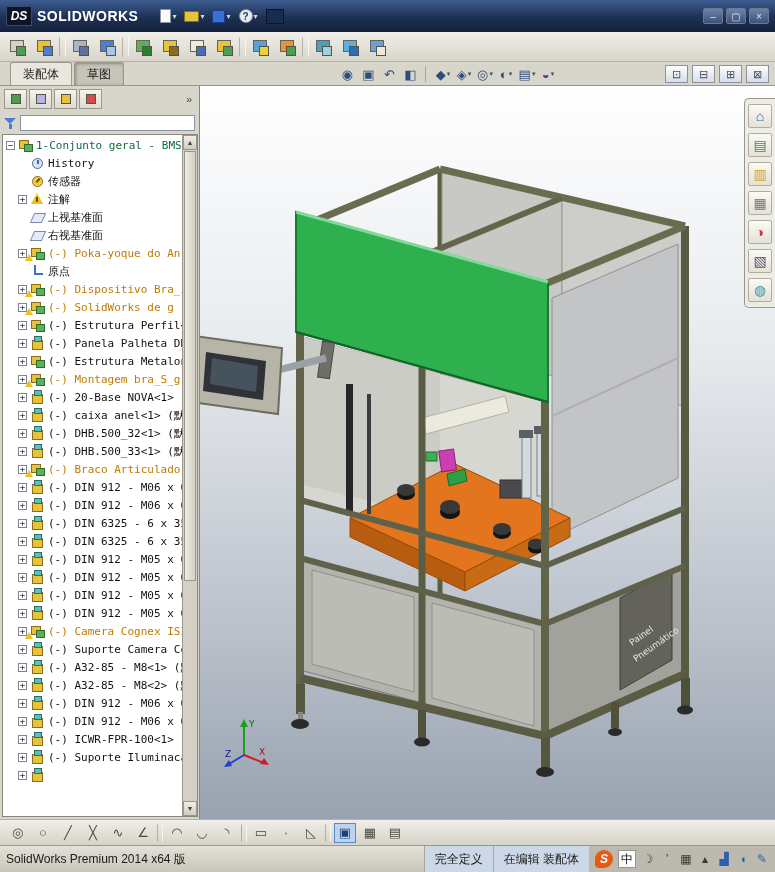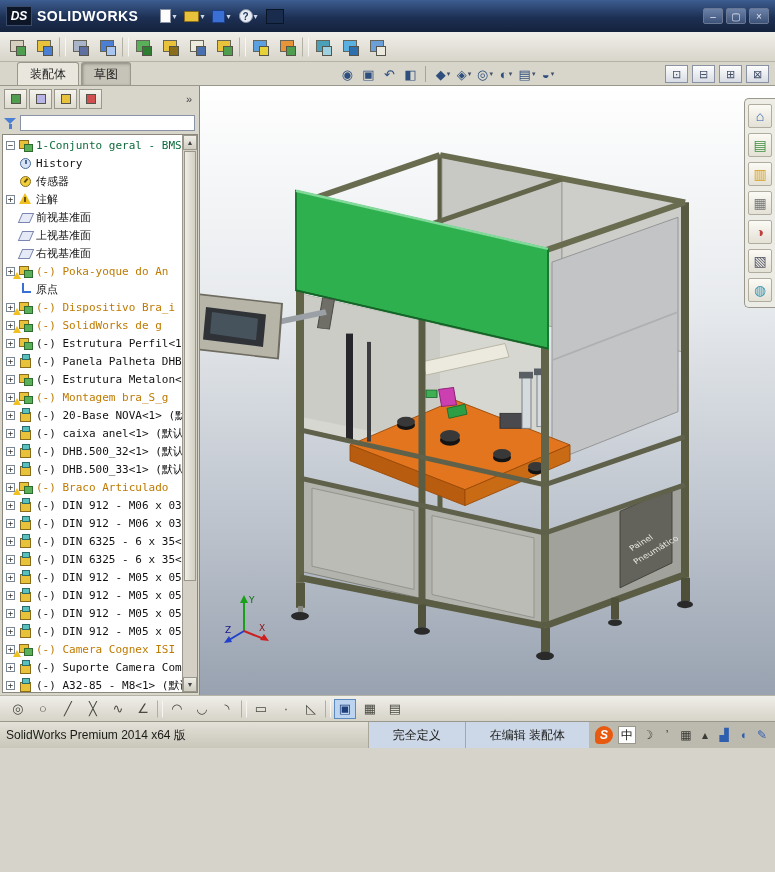--- a/index.html
+++ b/index.html
@@ -1,17 +1,17 @@
 <!DOCTYPE html>
 <html><head>
 <meta charset="utf-8">
 <style>
   *{box-sizing:border-box;margin:0;padding:0}
   html,body{width:775px;height:872px;overflow:hidden;font-family:"Liberation Sans",sans-serif;background:#d6d3ca}
-  .app{width:775px;height:748px;display:flex;flex-direction:column;position:relative}
+  .app{width:775px;height:872px;display:flex;flex-direction:column;position:relative}
 
   
   .titlebar{height:32px;background:linear-gradient(#3d5d90,#1d3054 55%,#14223c);display:flex;align-items:center;color:#fff;padding:0 6px;flex:none}
   .logo{display:flex;align-items:center;gap:5px;margin-right:10px}
   .logo-ds{width:26px;height:20px;background:#0d1626;border:1px solid #3a4a6a;display:flex;align-items:center;justify-content:center;font-size:12px;font-weight:bold;font-style:italic}
   .logo-text{font-size:14px;font-weight:bold;letter-spacing:.5px}
   .menubar{display:flex}
   .menu-item{padding:4px 7px;font-size:12px;white-space:nowrap}
   .tb-tools{display:flex;align-items:center;gap:4px;margin-left:10px}
   .tb-btn{height:24px;display:flex;align-items:center;gap:1px;padding:0 2px}
@@ -33,21 +33,21 @@
   .s1{--c1:#d8d0be;--c2:#4f9e4f}.s2{--c1:#e8c23a;--c2:#4a7fd4}.s3{--c1:#aab4c8;--c2:#5f6f9f}
   .s4{--c1:#4a7fd4;--c2:#a8c4f0}.s5{--c1:#ece9dd;--c2:#4a6fae}.s7{--c1:#59b059;--c2:#2e7d32}
   .s8{--c1:#e8c23a;--c2:#8a6d1a}.s9{--c1:#5aa0e0;--c2:#e8d23a}.s10{--c1:#e8c23a;--c2:#4f9e4f}
   .s12{--c1:#e8953a;--c2:#4f9e4f}.s14{--c1:#5ab0e0;--c2:#2e6fae}.s15{--c1:#49a0b8;--c2:#9fd0e0}
   .s16{--c1:#6a9fd8;--c2:#eceadf}
   .t2i.sept{width:7px;height:20px;border-left:1px solid #b3b0a4;border-right:1px solid #f7f6f0;align-self:center}
   .t2i.sept::before,.t2i.sept::after{content:none}
 
   
   .tabrow{height:24px;background:#d8d5ca;border-bottom:1px solid #9a978c;position:relative;display:flex;align-items:flex-end;flex:none}
-  .tabs{display:flex;margin-left:17px}
+  .tabs{display:flex;margin-left:10px}
   .tab{padding:3px 12px 2px;font-size:12px;border:1px solid #9a978c;border-bottom:none;margin-right:2px;background:#e9e7dd;border-radius:3px 3px 0 0;color:#222}
   .tab.tab-pressed{background:#c6c3b8;box-shadow:inset 1px 1px 3px rgba(0,0,0,.3)}
   .vp-toolbar{position:absolute;left:338px;top:2px;display:flex;align-items:center;gap:1px}
   .vpi{min-width:20px;height:20px;display:flex;align-items:center;justify-content:center;color:#2e4f7e;font-size:13px}
   .vpi .crt{font-size:7px;margin-left:1px;color:#44506a}
   .vpi.sepv{min-width:4px;width:4px;height:16px;border-left:1px solid #9aa4b4;margin:0 3px}
   .mdi{position:absolute;right:6px;top:3px;display:flex;gap:4px}
   .mdi-btn{width:23px;height:18px;border:1px solid #8a93a6;background:linear-gradient(#fdfdfd,#d8dce4);font-size:11px;display:flex;align-items:center;justify-content:center;color:#44506a}
 
   
@@ -59,21 +59,21 @@
   .pm1 .pmini{background:#4f9e4f}.pm2 .pmini{background:#b8b4e8}.pm3 .pmini{background:#e8c23a}.pm4 .pmini{background:#d05050}
   .chev{margin-left:auto;font-size:11px;color:#444;padding-right:3px}
   .filter-row{height:22px;display:flex;align-items:center;padding:0 4px;gap:4px;flex:none}
   .funnel{display:flex;flex-direction:column;align-items:center}
   .f-tri{display:block;width:0;height:0;border-left:6px solid transparent;border-right:6px solid transparent;border-top:6px solid #4a7fd4}
   .f-stem{display:block;width:3px;height:5px;background:#4a7fd4}
   .filter-input{flex:1;height:16px;border:1px solid #8a93a6;background:#fff;font-size:10px}
   .tree-box{flex:1;display:flex;min-height:0;margin:0 1px 2px 2px;border:1px solid #8a877c;background:#fff}
   .tree-rows{flex:1;overflow:hidden;font-family:"DejaVu Sans Mono",monospace;font-size:11px;padding-top:1px}
   .trow{height:18px;display:flex;align-items:center;gap:3px;padding-left:3px;white-space:nowrap}
-  .trow:not(.root){padding-left:3px}
+  .trow:not(.root){padding-left:15px}
   .trow .lbl{flex:1;overflow:hidden;color:#111}
   .trow.root .lbl{color:#0f6b3c}
   .trow.warn .lbl{color:#bf7a00}
   .exp{width:9px;height:9px;border:1px solid #7a8694;background:#fff;font-size:9px;line-height:7px;text-align:center;color:#333;flex:none}
   .exp.none{visibility:hidden}
   .exp.plus::before{content:"+"}
   .exp.minus::before{content:"−"}
   .icwrap{position:relative;width:15px;height:14px;flex:none}
   .ic{position:absolute;inset:0}
   .ic::before,.ic::after{content:"";position:absolute}
@@ -108,21 +108,21 @@
   
   .sketchbar{height:26px;background:linear-gradient(#efeee8,#d6d3c8);border-top:1px solid #b5b2a6;display:flex;align-items:center;padding:0 7px;gap:3px;flex:none}
   .ski{width:22px;height:20px;display:flex;align-items:center;justify-content:center;color:#4a4a42;font-size:13px;border:1px solid transparent}
   .ski.active{background:#bcd4f0;border-color:#5a8ac0;color:#1d3f7a}
   .ski.seps{width:6px;height:18px;border-left:1px solid #b0ada2;border-right:1px solid #f6f5ef}
 
   
   .statusbar{height:27px;background:linear-gradient(#e3e1d8,#c9c6ba);border-top:1px solid #9a978c;display:flex;align-items:center;font-size:12px;padding-left:6px;flex:none;color:#1a1a16}
   .sb-left{margin-right:auto;white-space:nowrap}
   .sb-segs{display:flex;height:100%}
-  .sb-seg{padding:0 24px;border-left:1px solid #aaa79a;background:#ccd7e8;display:flex;align-items:center;white-space:nowrap}
+  .sb-seg{padding:0 10px;border-left:1px solid #aaa79a;background:#ccd7e8;display:flex;align-items:center;white-space:nowrap}
   .tray{display:flex;align-items:center;gap:5px;padding:0 6px;background:#bcb9ae;height:100%}
   .tray-i{display:flex;align-items:center;justify-content:center}
   .tr-sogou{width:18px;height:18px;border-radius:50% 50% 50% 4px;background:#e85a10;color:#fff;font-weight:bold;font-size:12px;font-style:italic}
   .tr-box{width:18px;height:18px;background:#fdfdfd;border:1px solid #9a978c;font-size:12px}
   .tr-plain{color:#3a3a34;font-size:12px;min-width:14px}
   .tr-blue{color:#2e5fae;font-size:12px;min-width:14px}
 </style>
 </head>
 <body>
 
@@ -298,27 +298,20 @@
                 <i class="ic sensor"></i>
               </span>
               <span class="lbl">传感器</span>
             </div>
             <div class="trow norm">
               <span class="exp plus"></span>
               <span class="icwrap">
                 <i class="ic note"></i>
               </span>
               <span class="lbl">注解</span>
-            </div>
-            <div class="trow norm">
-              <span class="exp none"></span>
-              <span class="icwrap">
-                <i class="ic plane"></i>
-              </span>
-              <span class="lbl">前视基准面</span>
             </div>
             <div class="trow norm">
               <span class="exp none"></span>
               <span class="icwrap">
                 <i class="ic plane"></i>
               </span>
               <span class="lbl">上视基准面</span>
             </div>
             <div class="trow norm">
               <span class="exp none"></span>

